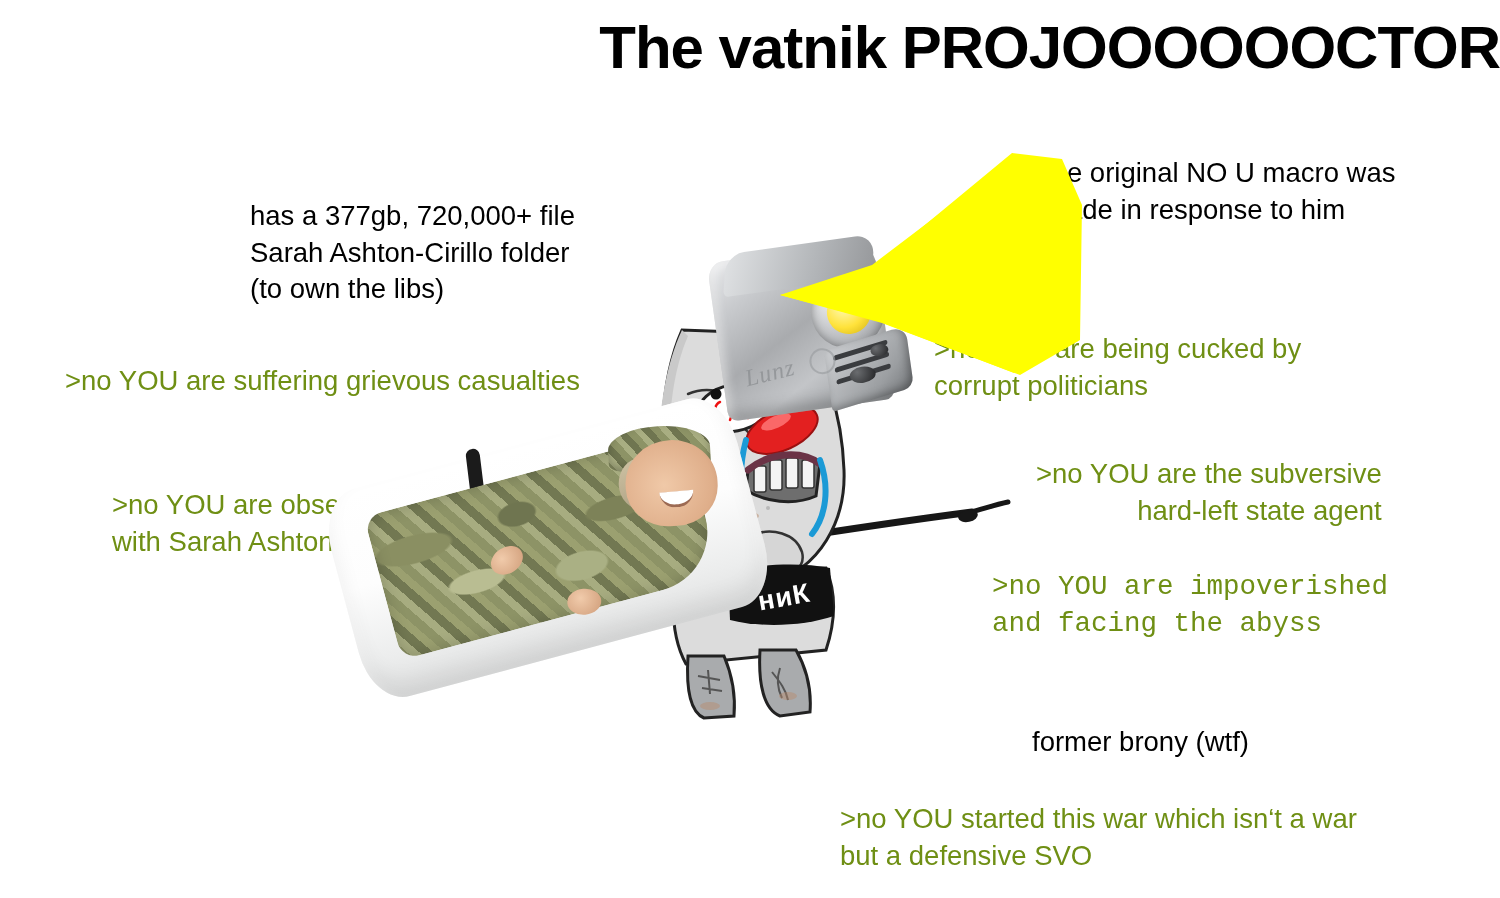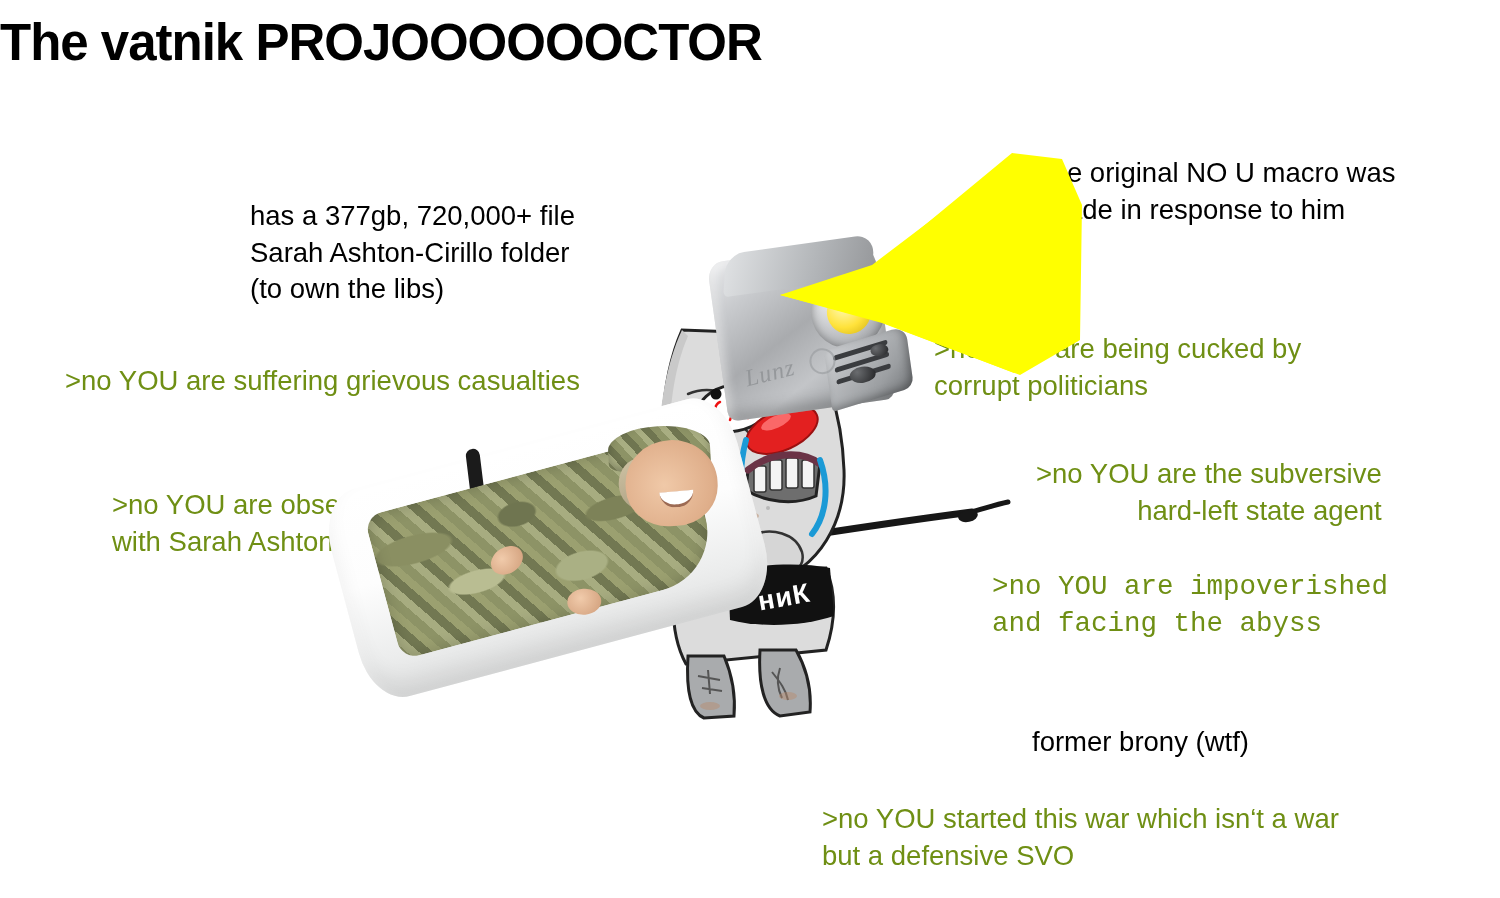--- a/index.html
+++ b/index.html
@@ -9,24 +9,24 @@
     background:#ffffff;
     font-family:"Liberation Sans", sans-serif;
     overflow:hidden;
     position:relative;
   }
   #stage{position:relative;width:1500px;height:898px;background:#fff;overflow:hidden;}
 
   .title{
     position:absolute;
     left:0;top:16px;width:1500px;
-    text-align:left;
+    text-align:right;
     font-family:"Liberation Sans", sans-serif;
     font-weight:bold;
-    font-size:51px;
+    font-size:60px;
     letter-spacing:-1px;
     color:#000;
     white-space:nowrap;
     line-height:1.05;
   }
 
   .label{
     position:absolute;
     font-family:"Liberation Sans", sans-serif;
     font-size:27.5px;
@@ -330,16 +330,16 @@
 
   <div class="label green" style="left:1036px;top:456px;text-align:right;">&gt;no YOU are the subversive
 hard-left state agent</div>
 
   <div class="label green" style="left:992px;top:569px;font-family:Liberation Mono, monospace;">&gt;no YOU are impoverished
 and facing the abyss</div>
 
   <div class="label" style="left:1032px;top:724px;">former brony (wtf)</div>
 
 
-  <div class="label green" style="left:822px;top:801px;">&gt;no YOU started this war which isn‘t a war
+  <div class="label green" style="left:840px;top:801px;">&gt;no YOU started this war which isn‘t a war
 but a defensive SVO</div>
 
 </div>
 
 </body></html>

